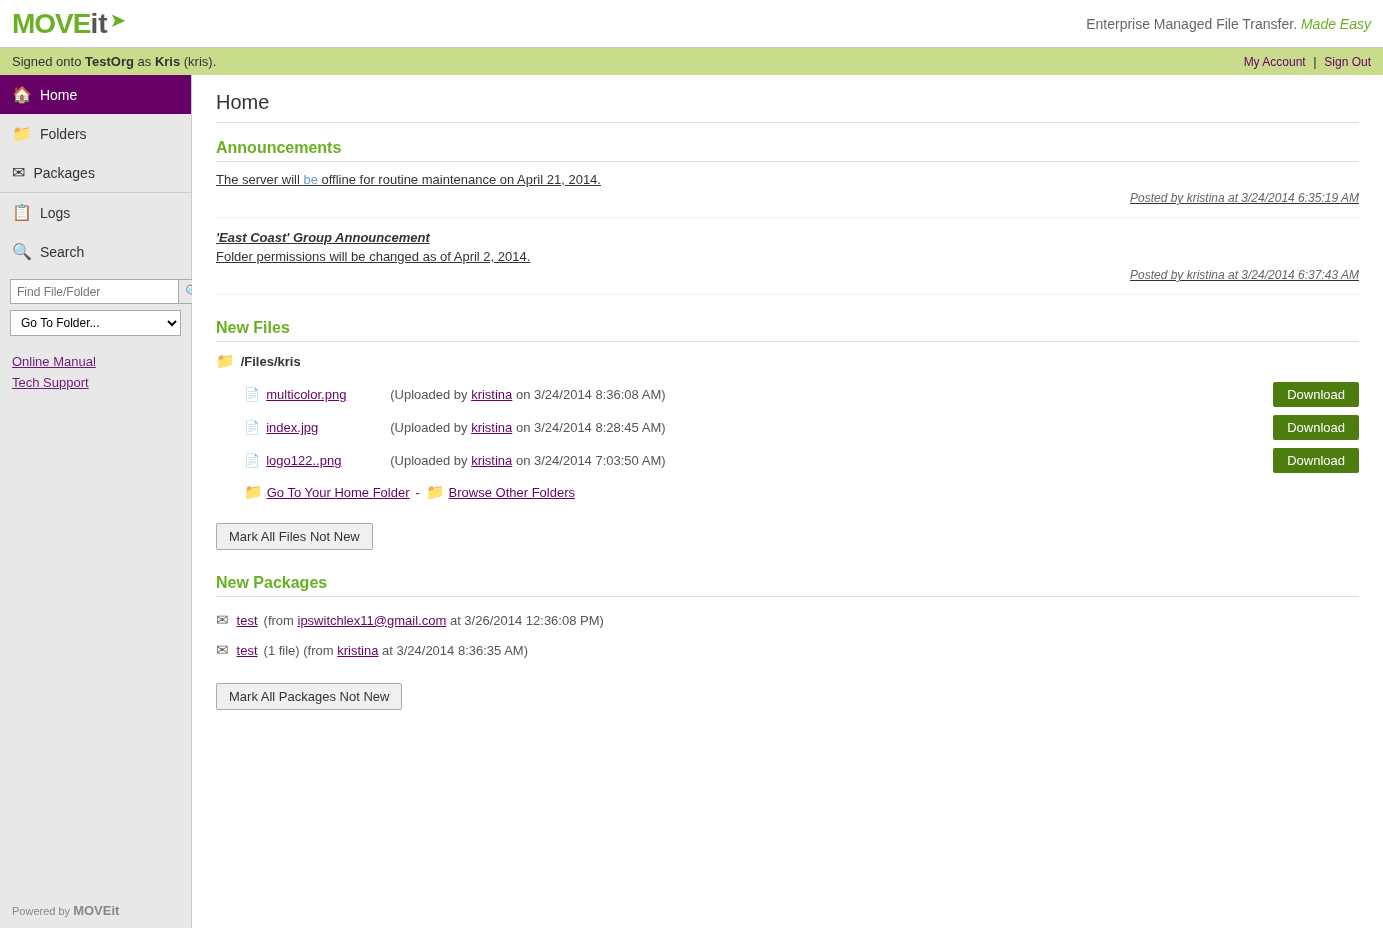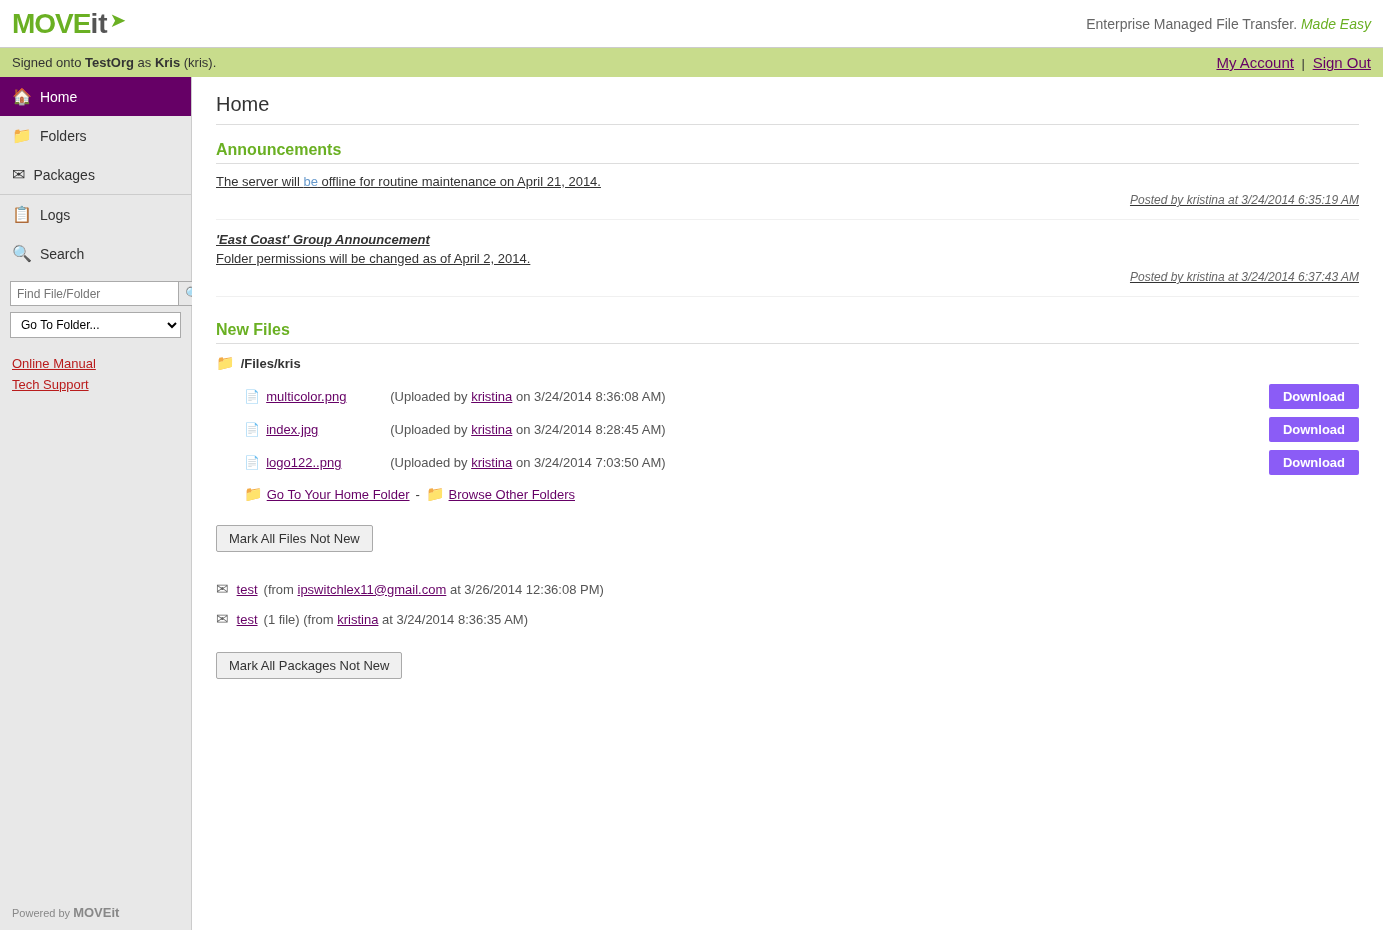--- a/index.html
+++ b/index.html
@@ -55,22 +55,21 @@
       justify-content: space-between;
     }
     #status-bar .signed-in {
       color: #333;
     }
     #status-bar .signed-in strong {
       font-weight: bold;
     }
     #status-bar .account-links a {
       color: #660066;
-      text-decoration: underline;
-      font-size: 15px;
+      font-size: 12px;
     }
     #status-bar .account-links span.sep {
       margin: 0 4px;
       color: #333;
     }
 
     
     #layout {
       display: flex;
       min-height: calc(100vh - 80px);
@@ -138,21 +137,21 @@
       cursor: pointer;
       outline: none;
     }
 
     
     .sidebar-links {
       padding: 10px 12px;
     }
     .sidebar-links a {
       display: block;
-      color: #b91c1c;
+      color: #701a75;
       text-decoration: underline;
       font-size: 13px;
       margin-bottom: 6px;
       cursor: pointer;
     }
 
     .powered-by {
       padding: 10px 12px;
       color: #888;
       font-size: 11px;
@@ -261,27 +260,27 @@
       color: #555;
       margin-left: 24px;
       font-size: 13px;
     }
     .file-meta a {
       color: #660066;
       text-decoration: underline;
     }
     .download-btn {
       margin-left: auto;
-      background: #8b5cf6;
+      background: #4d7c0f;
       color: #fff;
       border: none;
       padding: 5px 14px;
       cursor: pointer;
       font-size: 13px;
-      font-weight: bold;
+      font-weight: normal;
       border-radius: 2px;
     }
 
     .folder-actions {
       display: flex;
       align-items: center;
       padding: 6px 0 6px 28px;
       font-size: 13px;
     }
     .folder-actions .folder-icon { color: #666; margin-right: 4px; }
@@ -470,20 +469,21 @@
         <a>Go To Your Home Folder</a>
         <span class="sep"> - </span>
         <span class="folder-icon">📁</span>
         <a>Browse Other Folders</a>
       </div>
 
       <button class="mark-btn">Mark All Files Not New</button>
     </div>
 
     <div class="section">
+      <div class="section-title">New Packages</div>
 
       
       <div class="package-row">
         <span class="pkg-icon">✉</span>
         <span class="pkg-name">test</span>
         <span class="pkg-meta">
           (from <a>ipswitchlex11@gmail.com</a> at 3/26/2014 12:36:08 PM)
         </span>
       </div>
 

